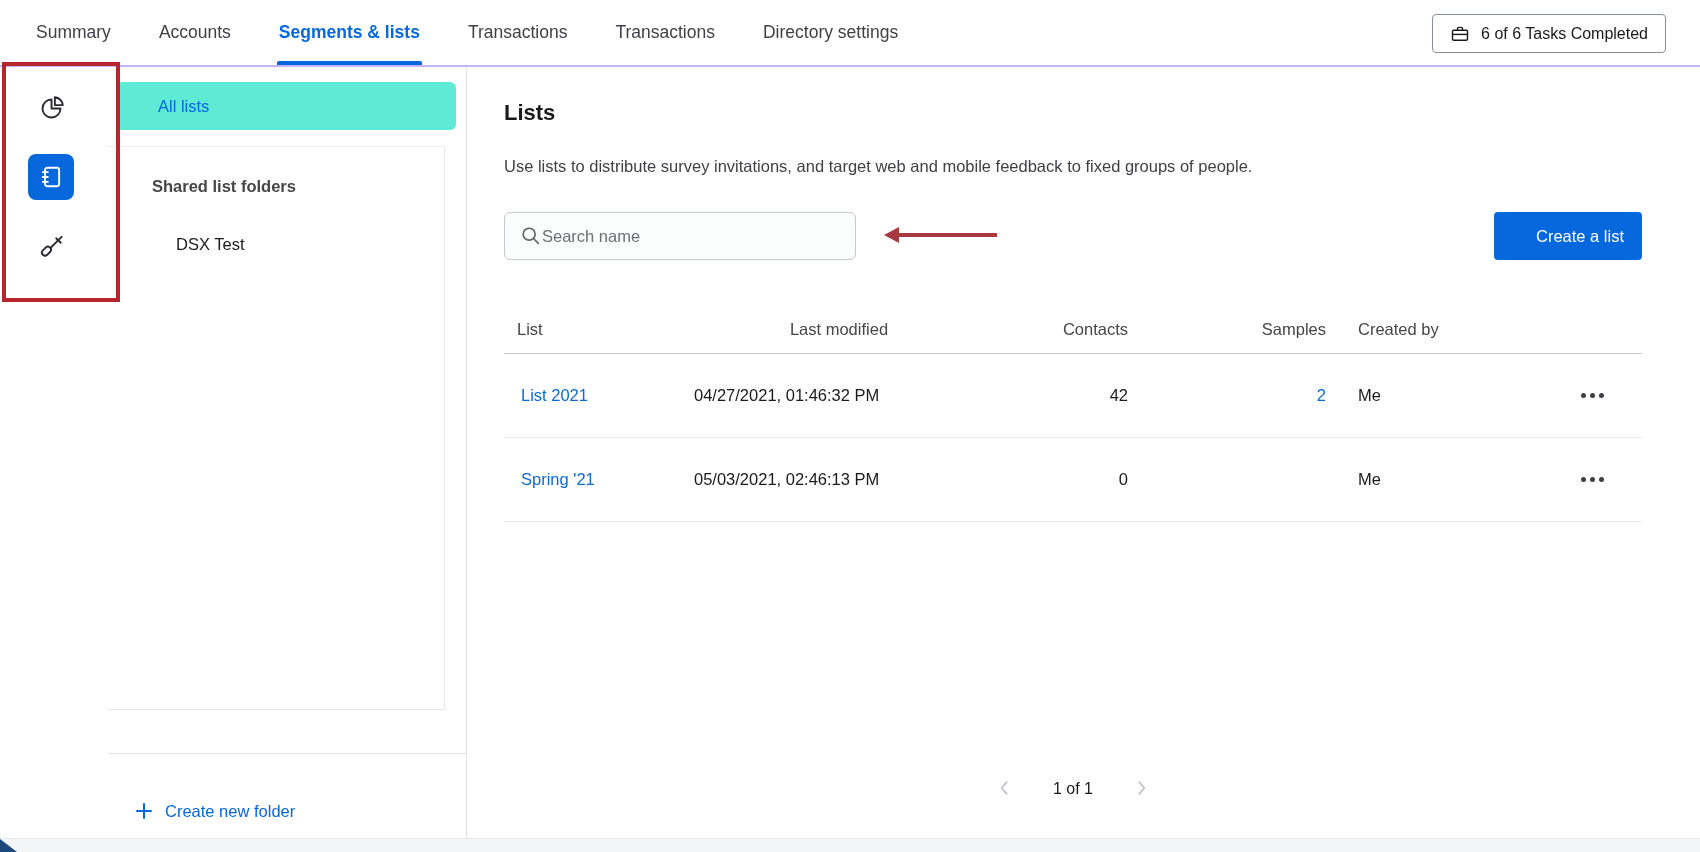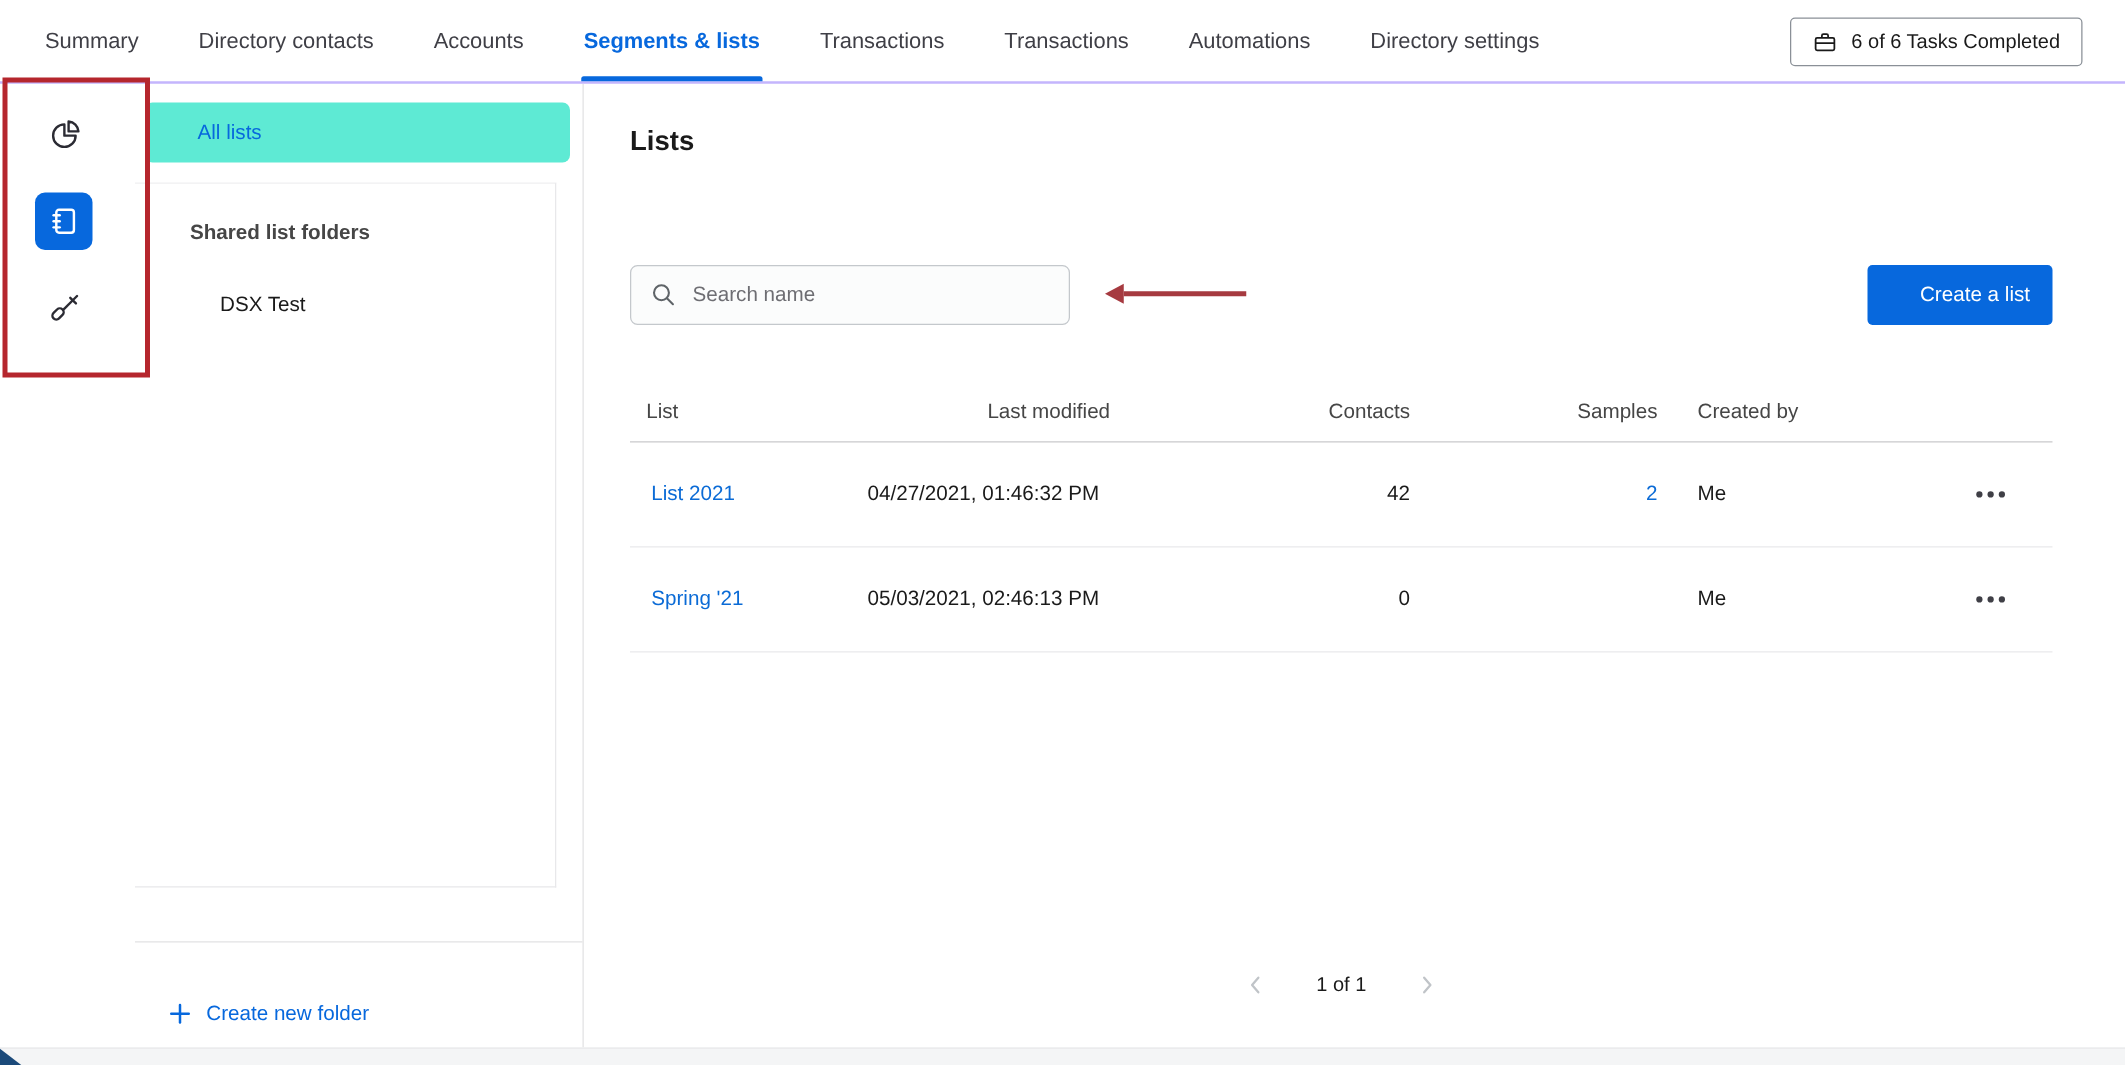--- a/index.html
+++ b/index.html
@@ -86,21 +86,21 @@
   .create-folder .plus { display:flex; }
 
   
   .main { position:absolute; left:468px; top:67px; right:0; bottom:14px; background:#fff; }
   .page-title { position:absolute; left:36px; top:33px; font-size:22px; font-weight:600; color:#1a1a1a; }
   .page-desc  { position:absolute; left:36px; top:90px; font-size:16.5px; color:#3f3f46; }
 
   .search-box {
     position:absolute; left:36px; top:145px; width:352px; height:48px;
     border:1px solid #c4c8cc; border-radius:6px; background:#fbfcfc;
-    display:flex; align-items:center; padding-left:15px; gap:12px;
+    display:flex; align-items:center; padding-left:15px; gap:0;
   }
   .search-icon { display:flex; }
   .search-input {
     border:none; outline:none; background:transparent; flex:1; height:100%;
     font-family:inherit; font-size:16.5px; color:#1a1a1a;
   }
   .search-input::placeholder { color:#6e6e73; }
 
   .create-list-btn {
     position:absolute; left:1026px; top:145px; width:148px; height:48px;
@@ -144,26 +144,24 @@
   }
 </style>
 </head>
 <body>
 
 <div class="app">
 
   <nav class="top-nav">
     <div class="tabs">
       <div class="tab">Summary</div>
-      <div class="tab">Directory contacts</div>
       <div class="tab">Accounts</div>
       <div class="tab active">Segments &amp; lists</div>
       <div class="tab">Transactions</div>
       <div class="tab">Transactions</div>
-      <div class="tab">Automations</div>
       <div class="tab">Directory settings</div>
     </div>
     <button class="tasks-btn">
       <span class="icon">
         <svg width="20" height="20" viewBox="0 0 24 24" fill="none" stroke="#1a1a1a" stroke-width="1.7" stroke-linejoin="round">
           <rect x="3" y="7.5" width="18" height="12" rx="1.5"></rect>
           <path d="M9 7.5 V5.5 A1.5 1.5 0 0 1 10.5 4 H13.5 A1.5 1.5 0 0 1 15 5.5 V7.5"></path>
           <path d="M3 12.5 H21"></path>
         </svg>
       </span>
@@ -215,20 +213,21 @@
           <path d="M10 3 V17"></path>
           <path d="M3 10 H17"></path>
         </svg>
       </span>
       <span>Create new folder</span>
     </div>
   </aside>
 
   <main class="main">
     <h1 class="page-title">Lists</h1>
+    <p class="page-desc">Use lists to distribute survey invitations, and target web and mobile feedback to fixed groups of people.</p>
 
     <div class="search-box">
       <span class="search-icon">
         <svg width="22" height="22" viewBox="0 0 24 24" fill="none" stroke="#5f6468" stroke-width="1.8" stroke-linecap="round">
           <circle cx="10" cy="10" r="6.5"></circle>
           <path d="M15 15 L20 20"></path>
         </svg>
       </span>
       <input class="search-input" type="text" placeholder="Search name" style="">
     </div>

